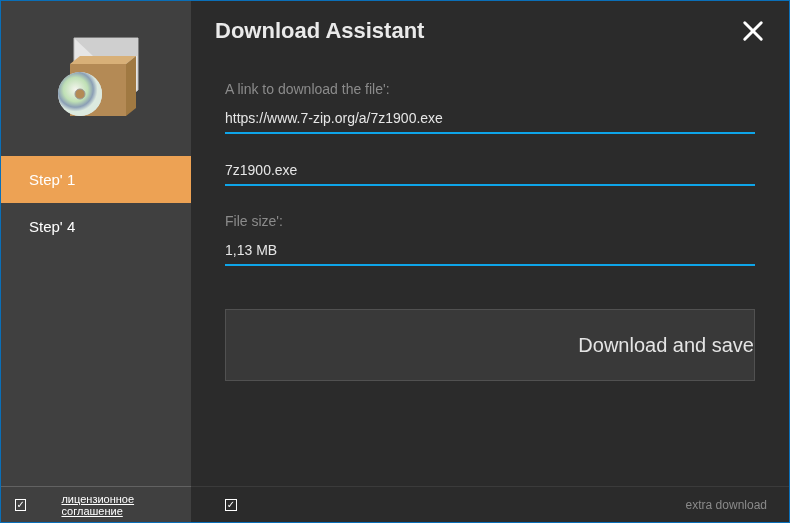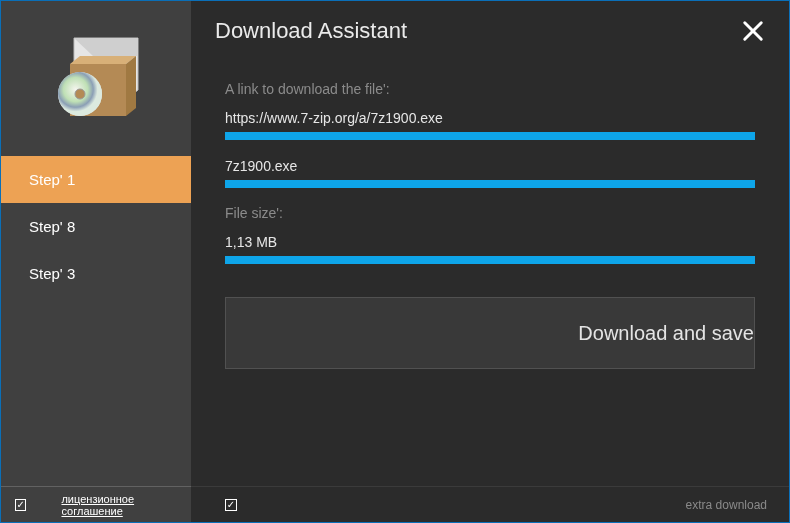--- a/index.html
+++ b/index.html
@@ -86,21 +86,21 @@
   .titlebar {
     height: 60px;
     display: flex;
     align-items: center;
     justify-content: space-between;
     padding: 0 24px 0 24px;
   }
   .title {
     color: #eaeaea;
     font-size: 22px;
-    font-weight: 400;
+    font-weight: 700;
   }
   .close-btn {
     width: 28px;
     height: 28px;
     cursor: pointer;
     display: flex;
     align-items: center;
     justify-content: center;
     color: #fff;
     margin-right: -2px;
@@ -115,28 +115,28 @@
   }
   .field-label {
     color: #8b8b8b;
     font-size: 14px;
     margin-bottom: 12px;
   }
   .field-input {
     width: 100%;
     background: transparent;
     border: none;
-    border-bottom: 8px solid #0ea5e9;
+    border-bottom: 2px solid #0ea5e9;
     outline: none;
     color: #e6e6e6;
     font-size: 14px;
     padding: 0 0 6px 0;
     font-family: inherit;
   }
-  .field-group { margin-bottom: 17px; }
+  .field-group { margin-bottom: 27px; }
 
   .dl-button {
     margin-top: 16px;
     width: 100%;
     height: 72px;
     background: rgba(255,255,255,0.07);
     border: 1px solid rgba(255,255,255,0.12);
     color: #e4e4e4;
     font-size: 20px;
     display: flex;
@@ -196,24 +196,21 @@
               <stop offset="100%" stop-color="#dceadf"></stop>
             </radialGradient>
           </defs>
         </svg>
       </div>
 
       <div class="step active">
         <span>Step' 1</span>
       </div>
       <div class="step">
-        <span>Step' 8</span>
-      </div>
-      <div class="step">
-        <span>Step' 3</span>
+        <span>Step' 4</span>
       </div>
 
       <div class="sidebar-footer">
         <span class="chk">✓</span>
         <span class="lic-link">лицензионное соглашение</span>
       </div>
     </div>
 
     <div class="content">
       <div class="titlebar">

